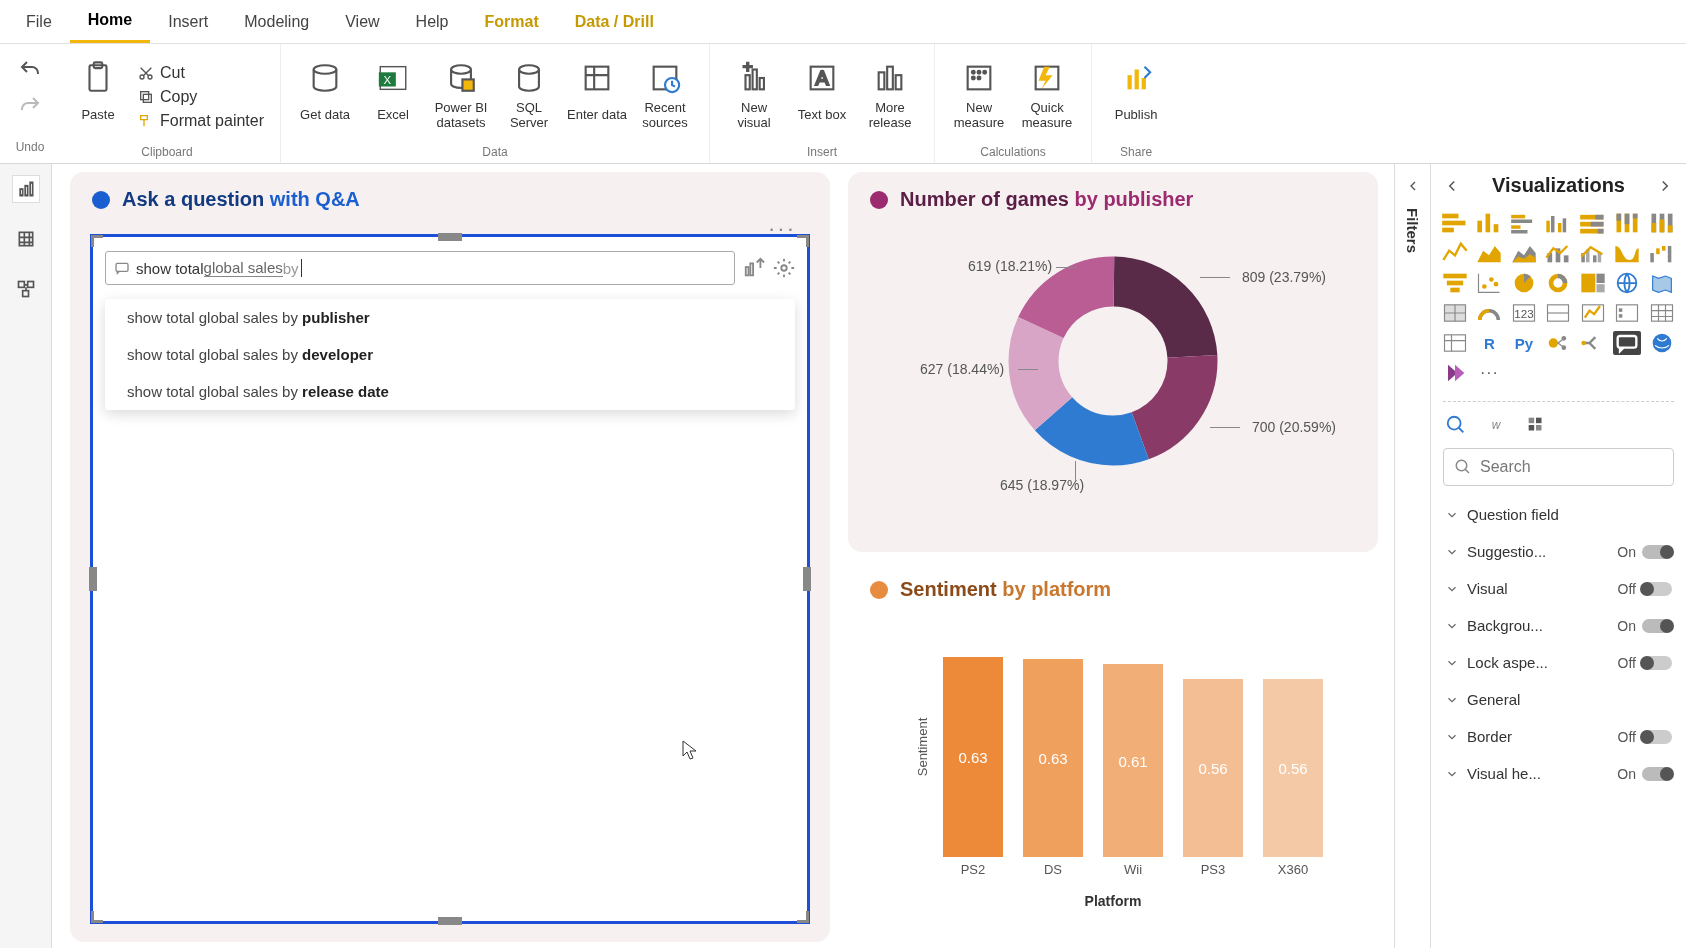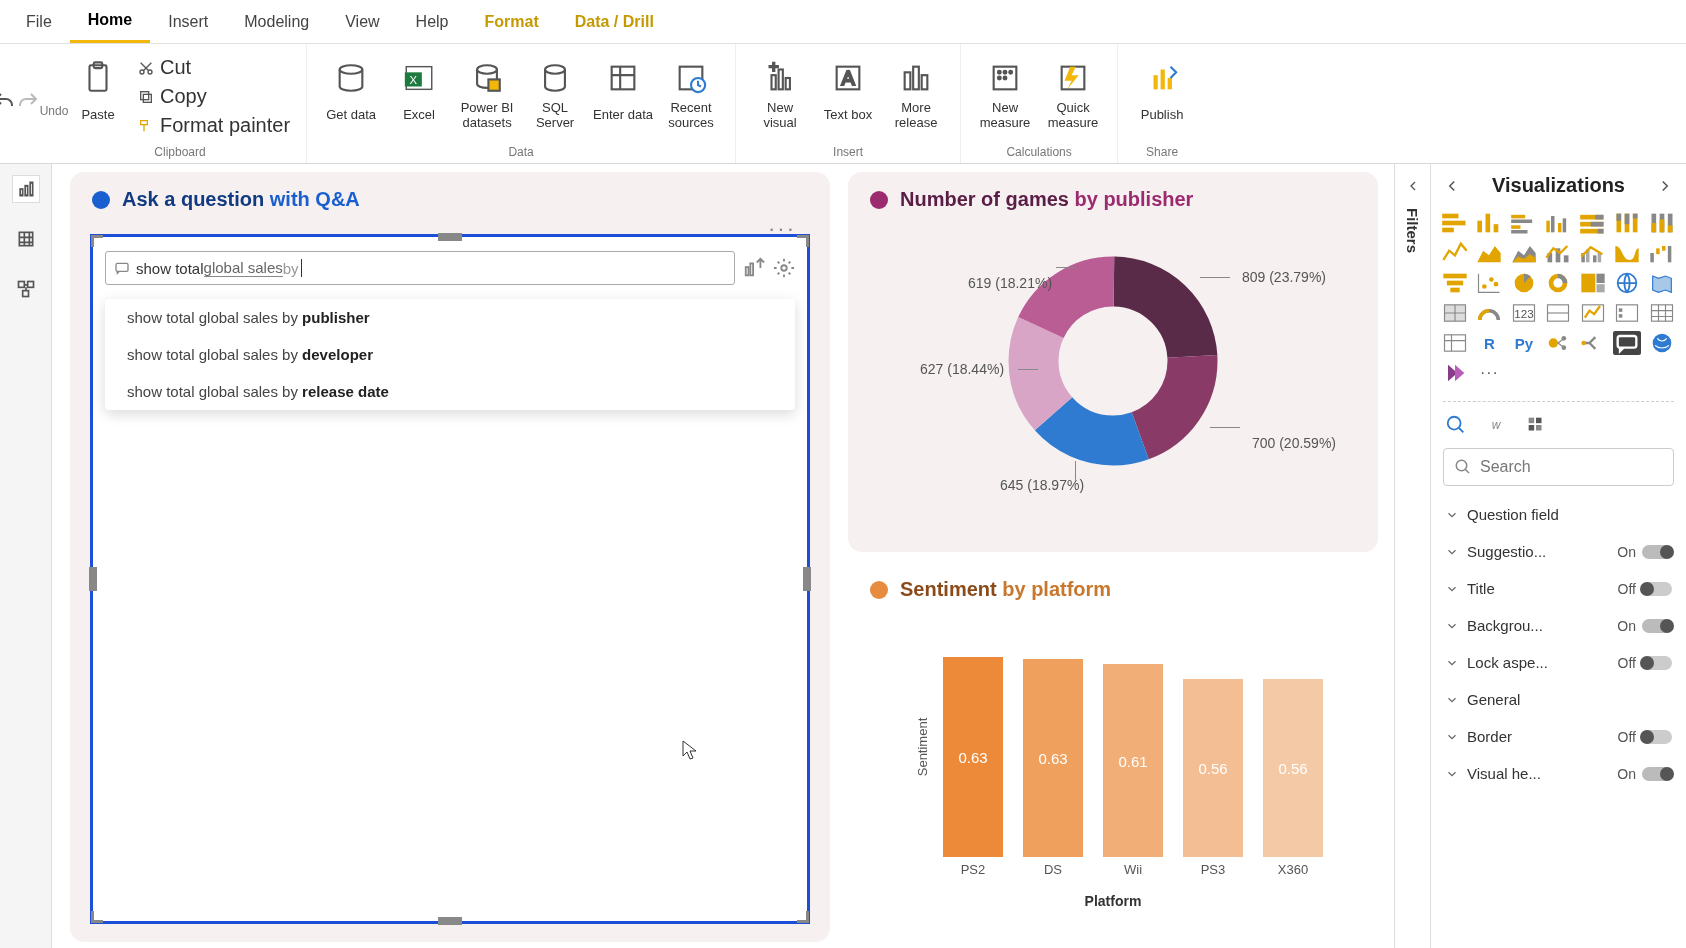--- a/index.html
+++ b/index.html
@@ -14,22 +14,22 @@
 
 .ribbon { background:#fff; height:120px; display:flex; align-items:stretch; border-bottom:1px solid #d8d8d8; padding:0 6px; }
 .ribbon-group { display:flex; flex-direction:column; align-items:center; padding:0 12px; border-right:1px solid #eee; }
 .ribbon-group:last-child { border-right:none; }
 .ribbon-group-body { flex:1; display:flex; align-items:center; gap:4px; padding-top:4px; }
 .ribbon-group-label { font-size:12px; color:#777; padding-bottom:4px; }
 .ribbon-btn-col { display:flex; flex-direction:column; gap:2px; }
 .ribbon-icon-big { width:34px; height:34px; }
 .ribbon-btn-large { display:flex; flex-direction:column; align-items:center; justify-content:flex-start; width:64px; padding:4px 2px; cursor:pointer; font-size:13px; color:#333; text-align:center; line-height:1.15; gap:4px; }
 .ribbon-btn-large .label { min-height:34px; display:flex; align-items:center; justify-content:center; }
-.ribbon-btn-small { display:flex; align-items:center; gap:6px; padding:2px 4px; cursor:pointer; font-size:20px; color:#333; }
-.ribbon-undo { display:flex; align-items:center; justify-content:center; width:48px; }
+.ribbon-btn-small { display:flex; align-items:center; gap:6px; padding:2px 4px; cursor:pointer; font-size:16px; color:#333; }
+.ribbon-undo { display:flex; flex-direction:column; align-items:center; justify-content:center; width:48px; }
 .ribbon-undo svg { width:24px; height:24px; }
 .ribbon-undo .row { padding:4px 0; cursor:pointer; }
 
 
 .main { display:flex; height:784px; }
 .left-rail { width:52px; background:#f5f5f5; border-right:1px solid #ddd; display:flex; flex-direction:column; align-items:center; padding-top:12px; gap:24px; }
 .left-rail .rail-item { width:26px; height:26px; cursor:pointer; display:flex; align-items:center; justify-content:center; }
 .left-rail .rail-item.active { background:#fff; box-shadow:0 0 0 1px #ddd; }
 
 .canvas-area { flex:1; background:#fff; position:relative; padding:18px; }
@@ -381,24 +381,24 @@
       </div>
       <div class="donut-wrap">
         <svg width="210" height="210" viewBox="0 0 42 42">
           <circle cx="21" cy="21" r="15.9" fill="none" stroke="#5a2a49" stroke-width="10" stroke-dasharray="23.79 76.21" stroke-dashoffset="25"></circle>
           <circle cx="21" cy="21" r="15.9" fill="none" stroke="#8a3a66" stroke-width="10" stroke-dasharray="20.59 79.41" stroke-dashoffset="1.21"></circle>
           <circle cx="21" cy="21" r="15.9" fill="none" stroke="#2f7bd1" stroke-width="10" stroke-dasharray="18.97 81.03" stroke-dashoffset="-19.38"></circle>
           <circle cx="21" cy="21" r="15.9" fill="none" stroke="#d9a5c6" stroke-width="10" stroke-dasharray="18.44 81.56" stroke-dashoffset="-38.35"></circle>
           <circle cx="21" cy="21" r="15.9" fill="none" stroke="#b95d94" stroke-width="10" stroke-dasharray="18.21 81.79" stroke-dashoffset="-56.79"></circle>
         </svg>
         <div class="donut-label" style="right:30px;top:58px">809 (23.79%)</div>
-        <div class="donut-label" style="right:20px;top:224px">700 (20.59%)</div>
+        <div class="donut-label" style="right:20px;top:208px">700 (20.59%)</div>
         <div class="donut-label" style="left:130px;bottom:18px">645 (18.97%)</div>
         <div class="donut-label" style="left:50px;top:150px">627 (18.44%)</div>
-        <div class="donut-label" style="left:98px;top:64px">619 (18.21%)</div>
+        <div class="donut-label" style="left:98px;top:47px">619 (18.21%)</div>
         <div class="donut-line" style="right:126px;top:66px;width:30px"></div>
         <div class="donut-line" style="right:116px;top:216px;width:30px"></div>
         <div class="donut-line" style="left:205px;bottom:30px;width:1px;height:20px"></div>
         <div class="donut-line" style="left:148px;top:158px;width:20px"></div>
         <div class="donut-line" style="left:186px;top:56px;width:20px"></div>
       </div>
     </div>
 
     <div class="tile bar-tile">
       <div class="tile-title">
@@ -743,21 +743,21 @@
           <span class="lab">Suggestio...</span>
           <span class="state">On</span>
           <div class="toggle on">
             <div class="knob"></div>
           </div>
         </div>
       <div class="viz-prop">
           <svg class="chev" viewBox="0 0 24 24" fill="none" stroke="#666" stroke-width="2">
             <path d="M6 9l6 6 6-6"></path>
           </svg>
-          <span class="lab">Title</span>
+          <span class="lab">Visual</span>
           <span class="state">Off</span>
           <div class="toggle off">
             <div class="knob"></div>
           </div>
         </div>
       <div class="viz-prop">
           <svg class="chev" viewBox="0 0 24 24" fill="none" stroke="#666" stroke-width="2">
             <path d="M6 9l6 6 6-6"></path>
           </svg>
           <span class="lab">Backgrou...</span>

